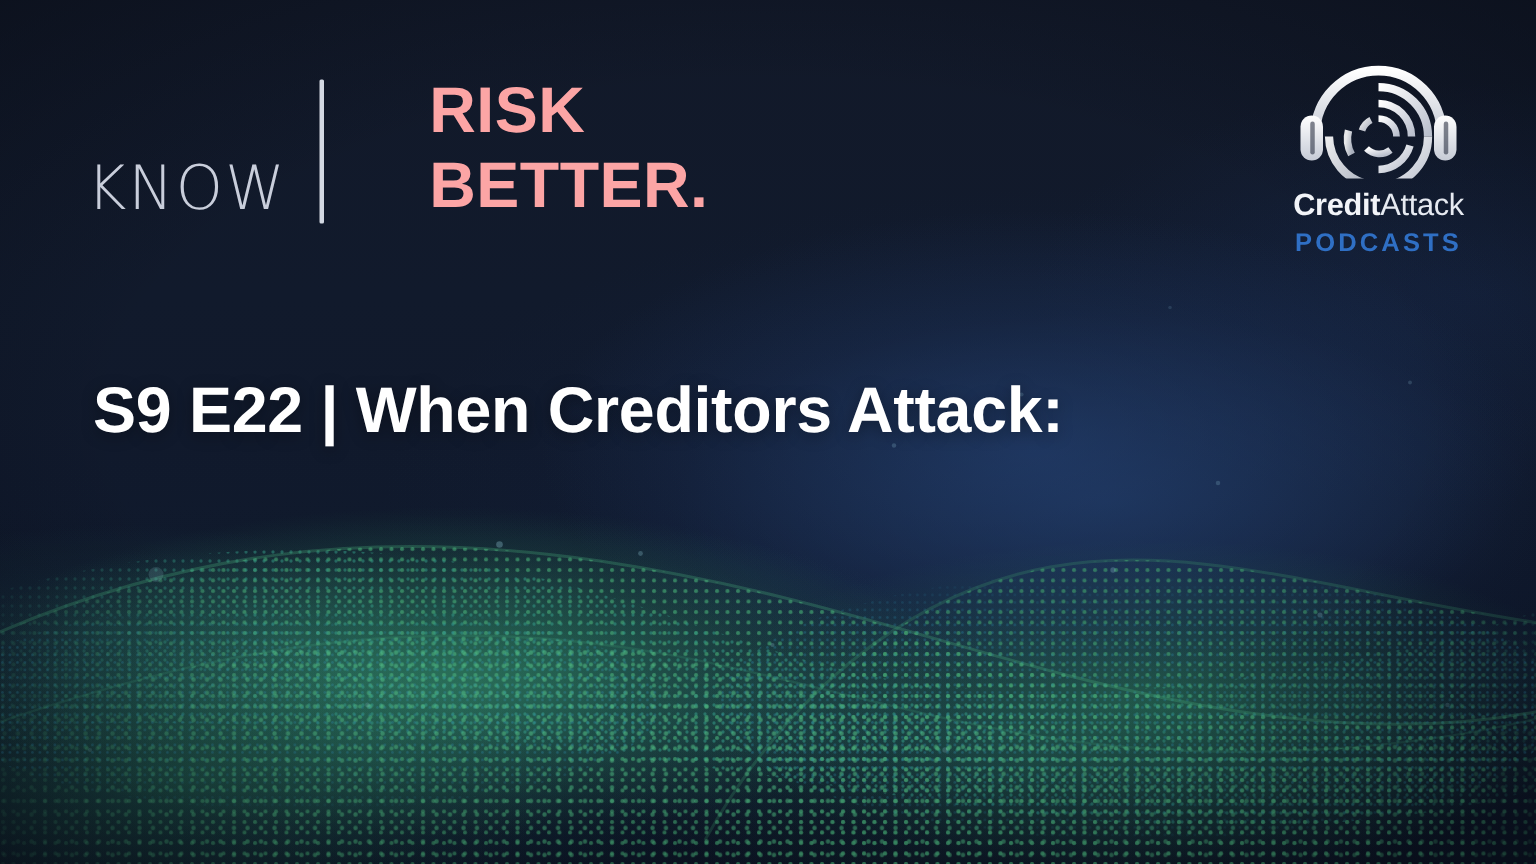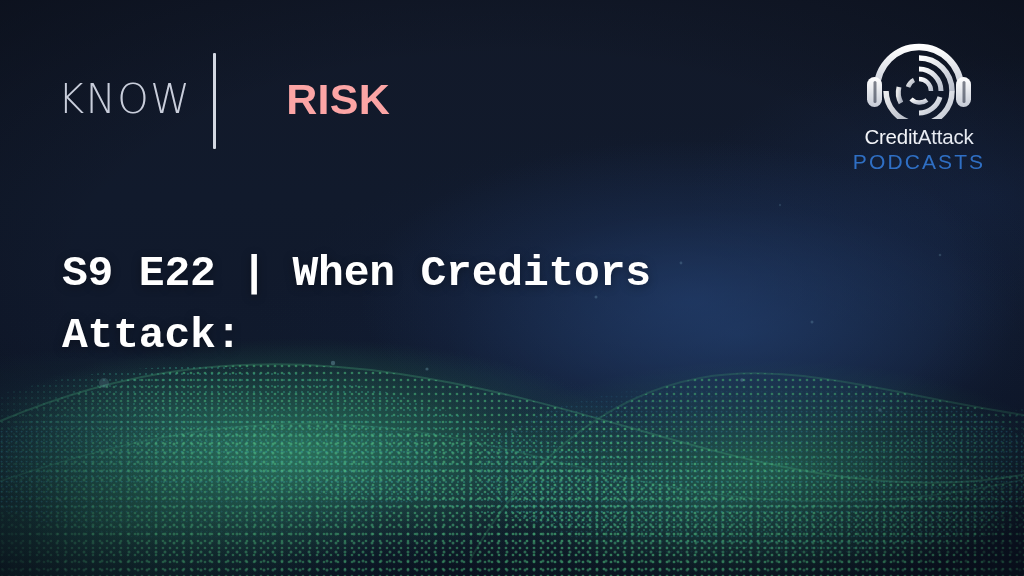--- a/index.html
+++ b/index.html
@@ -57,21 +57,21 @@
   .tagline {
     position: absolute;
     left: 58px;
     top: 47px;
     display: flex;
     align-items: stretch;
     height: 104px;
   }
   .tagline-know {
     display: flex;
-    flex-direction: column;
+    flex-direction: row;
     justify-content: center;
     align-items: flex-end;
     padding-right: 22px;
     text-align: right;
   }
   .tagline-know span {
     display: block;
     font-size: 40px;
     line-height: 50px;
     font-weight: 300;
@@ -111,21 +111,21 @@
     top: 243px;
     width: 720px;
   }
   .title span {
     display: block;
     font-size: 43px;
     line-height: 62px;
     font-weight: 700;
     color: #ffffff;
     letter-spacing: -0.2px;
-    font-family: Liberation Mono, monospace;
+    font-family: Liberation Sans, sans-serif;
     text-shadow: 0 2px 10px rgba(0,0,0,0.35);
   }
 
   
   .logo {
     position: absolute;
     right: 40px;
     top: 33px;
     width: 130px;
     display: flex;
@@ -138,27 +138,27 @@
   }
   .logo-mark svg { display: block; }
   .logo-name {
     margin-top: 6px;
     font-size: 20.5px;
     line-height: 23px;
     letter-spacing: -0.2px;
     color: #f2f4f8;
     white-space: nowrap;
   }
-  .logo-name b { font-weight: 400; margin-top: 36px; }
+  .logo-name b { font-weight: 700; margin-top: 36px; }
   .logo-name i { font-style: normal; font-weight: 400; color: #e6eaf1; }
   .logo-podcasts {
     margin-top: 2px;
-    font-size: 21px;
+    font-size: 17px;
     line-height: 24px;
-    font-weight: 400;
+    font-weight: 700;
     letter-spacing: 2.1px;
     color: #2f6fc4;
     white-space: nowrap;
   }
 </style>
 </head>
 <body>
 
 <div id="stage">
 
@@ -287,20 +287,21 @@
 
   <div class="bg-vignette"></div>
 
   <div class="tagline">
     <div class="tagline-know">
       <span>KNOW</span>
     </div>
     <div class="tagline-rule"></div>
     <div class="tagline-risk">
       <span>RISK</span>
+      <span>BETTER.</span>
     </div>
   </div>
 
   <div class="title">
     <span>S9 E22 | When Creditors Attack:</span>
   </div>
 
   <div class="logo">
     <div class="logo-mark">
       <svg viewBox="0 0 116 86" xmlns="http://www.w3.org/2000/svg">

